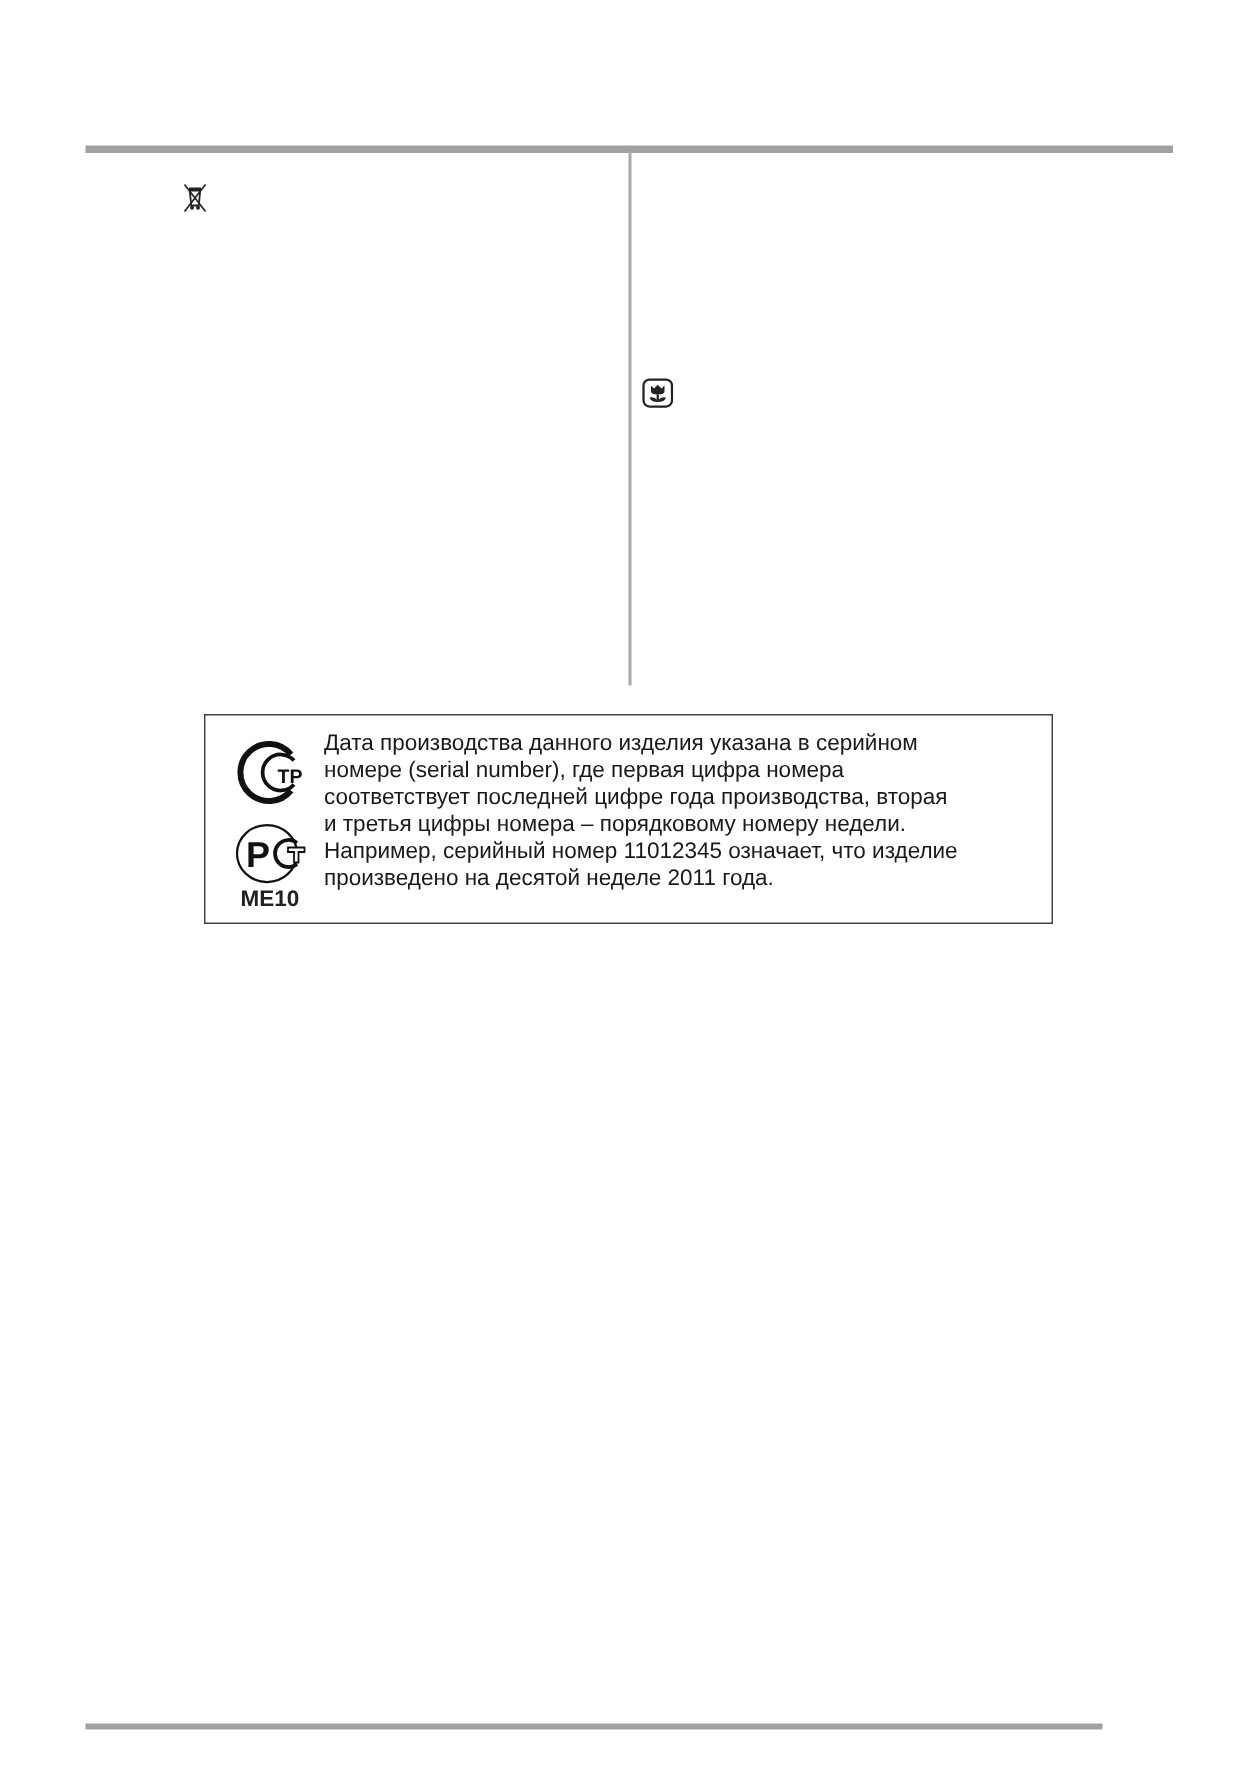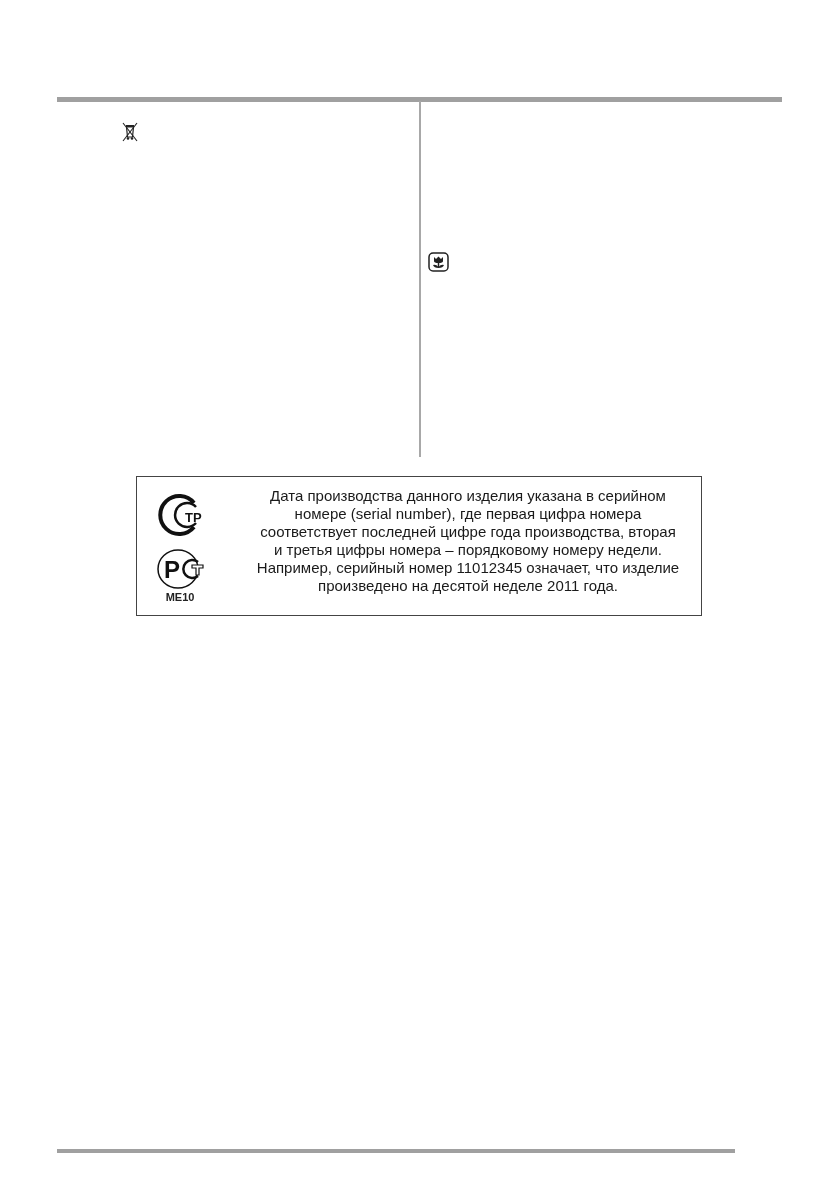--- a/index.html
+++ b/index.html
@@ -8,23 +8,23 @@
   .rule-top { position:absolute; left:57px; top:97px; width:725px; height:5px; background:#a0a0a0; }
   .rule-bottom { position:absolute; left:57px; top:1149px; width:678px; height:4px; background:#a0a0a0; }
   .col-divider { position:absolute; left:419px; top:101px; width:2px; height:356px; background:#a8a8a8; }
   .weee-icon { position:absolute; left:122px; top:122px; width:16px; height:20px; }
   .eco-icon { position:absolute; left:428px; top:252px; width:21px; height:20px; }
   .info-box { position:absolute; left:136px; top:476px; width:566px; height:140px;
               border:1.5px solid #444; box-sizing:border-box; }
   .logo-gost { position:absolute; left:156px; top:493px; width:50px; height:44px; }
   .logo-pct { position:absolute; left:156px; top:548px; width:50px; height:42px; }
   .logo-code { position:absolute; left:158px; top:591px; width:44px; text-align:center;
-               font-size:11px; font-weight:bold; color:#222; }
-  .info-text { position:absolute; left:233px; top:487px; width:470px;
-               font-size:15px; line-height:18px; color:#1a1a1a; white-space:pre-line;text-align:center; }
+               font-size:15px; font-weight:bold; color:#222; }
+  .info-text { position:absolute; left:216px; top:487px; width:470px;
+               font-size:15px; line-height:18px; color:#1a1a1a; white-space:pre-line; }
 </style>
 </head>
 <body>
 
 <div class="rule-top"></div>
 <div class="col-divider"></div>
 
 <svg class="weee-icon" viewBox="0 0 16 20">
   <rect x="4" y="3" width="8" height="2" fill="#222"></rect>
   <path d="M4.5 5 L5.5 15 L10.5 15 L11.5 5 Z" fill="none" stroke="#222" stroke-width="1.2"></path>

